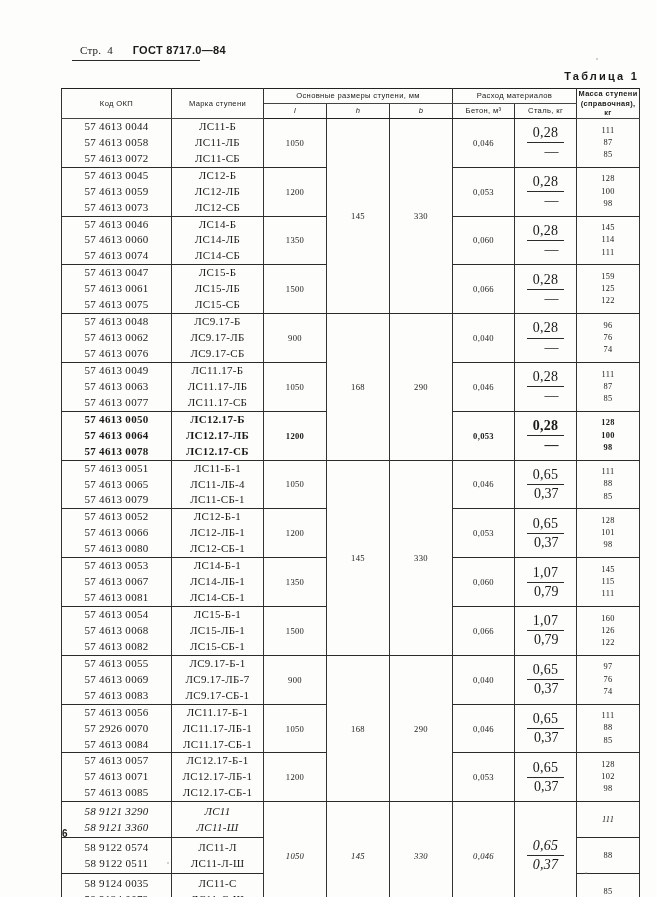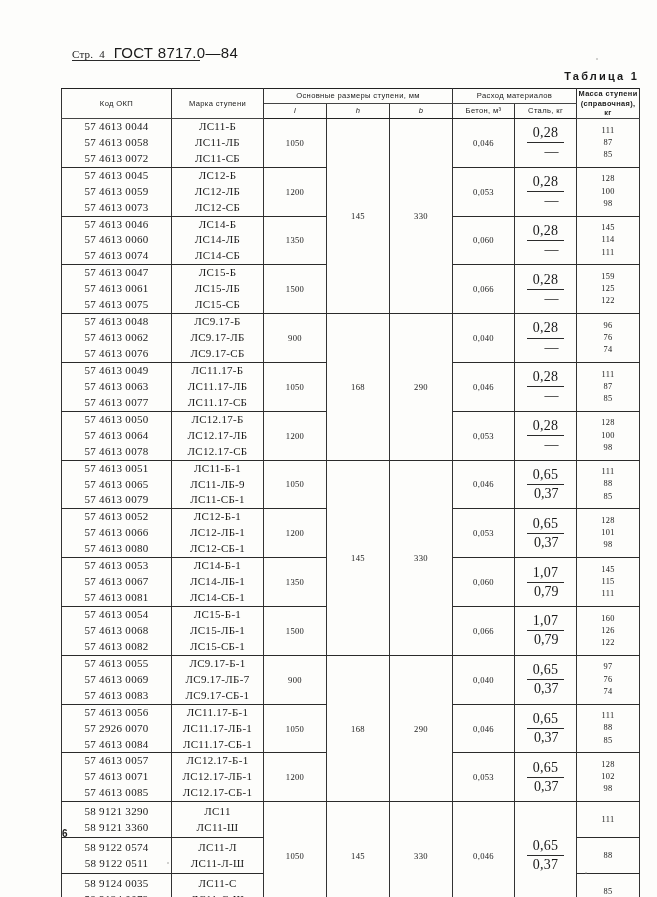--- a/index.html
+++ b/index.html
@@ -17,40 +17,41 @@
   }
   .page {
     position: absolute;
     inset: 0;
     background: #fdfdfb;
   }
 
   
   .runhead {
     position: absolute;
-    left: 72px;
+    left: 80px;
     top: 44px;
     display: flex;
     align-items: baseline;
     gap: 6px;
     white-space: nowrap;
   }
   .runhead .page-label {
     font-size: 11px;
     letter-spacing: .2px;
   }
   .runhead .page-num {
     font-size: 11px;
     padding-right: 3px;
   }
   .runhead .std {
-    font-size: 15px;
-    font-weight: normal;
+    font-size: 11px;
+    font-weight: bold;
     font-family: "Liberation Sans", "DejaVu Sans", sans-serif;
     letter-spacing: .3px;
+    margin-left: 11px;
   }
   .runhead-rule {
     position: absolute;
     left: 72px;
     top: 60px;
     width: 128px;
     height: 1px;
     background: #2a2a2a;
   }
 
@@ -346,21 +347,21 @@
             </td>
             <td class="num group">1050</td>
             <td class="num group">0,046</td>
             <td class="num group"><span class="frac"><span class="num-top">0,28</span><span class="num-bot dash">—</span></span></td>
             <td class="mass group">
               <span class="massline">111</span>
               <span class="massline">87</span>
               <span class="massline">85</span>
             </td>
           </tr>
-          <tr style="height: 46px;">
+          <tr style="height: 46px; font-weight: bold;">
             <td class="codes group">
               <span class="codeline">57 4613 0050</span>
               <span class="codeline">57 4613 0064</span>
               <span class="codeline">57 4613 0078</span>
             </td>
             <td class="marks group">
               <span class="markline">ЛС12.17-Б</span>
               <span class="markline">ЛС12.17-ЛБ</span>
               <span class="markline">ЛС12.17-СБ</span>
             </td>
@@ -374,21 +375,21 @@
             </td>
           </tr>
           <tr style="height: 46px;">
             <td class="codes group">
               <span class="codeline">57 4613 0051</span>
               <span class="codeline">57 4613 0065</span>
               <span class="codeline">57 4613 0079</span>
             </td>
             <td class="marks group">
               <span class="markline">ЛС11-Б-1</span>
-              <span class="markline">ЛС11-ЛБ-9</span>
+              <span class="markline">ЛС11-ЛБ-4</span>
               <span class="markline">ЛС11-СБ-1</span>
             </td>
             <td class="num group">1050</td>
             <td class="num group" rowspan="4">145</td>
             <td class="num group" rowspan="4">330</td>
             <td class="num group">0,046</td>
             <td class="num group"><span class="frac"><span class="num-top">0,65</span><span class="num-bot dash">0,37</span></span></td>
             <td class="mass group">
               <span class="massline">111</span>
               <span class="massline">88</span>
@@ -510,21 +511,21 @@
             </td>
             <td class="num group">1200</td>
             <td class="num group">0,053</td>
             <td class="num group"><span class="frac"><span class="num-top">0,65</span><span class="num-bot dash">0,37</span></span></td>
             <td class="mass group">
               <span class="massline">128</span>
               <span class="massline">102</span>
               <span class="massline">98</span>
             </td>
           </tr>
-          <tr style="height: 36px;">
+          <tr style="height: 36px; font-style: italic;">
             <td class="codes group">
               <span class="codeline">58 9121 3290</span>
               <span class="codeline">58 9121 3360</span>
             </td>
             <td class="marks group">
               <span class="markline">ЛС11</span>
               <span class="markline">ЛС11-Ш</span>
             </td>
             <td class="num bottom-rule" rowspan="3">1050</td>
             <td class="num bottom-rule" rowspan="3">145</td>

